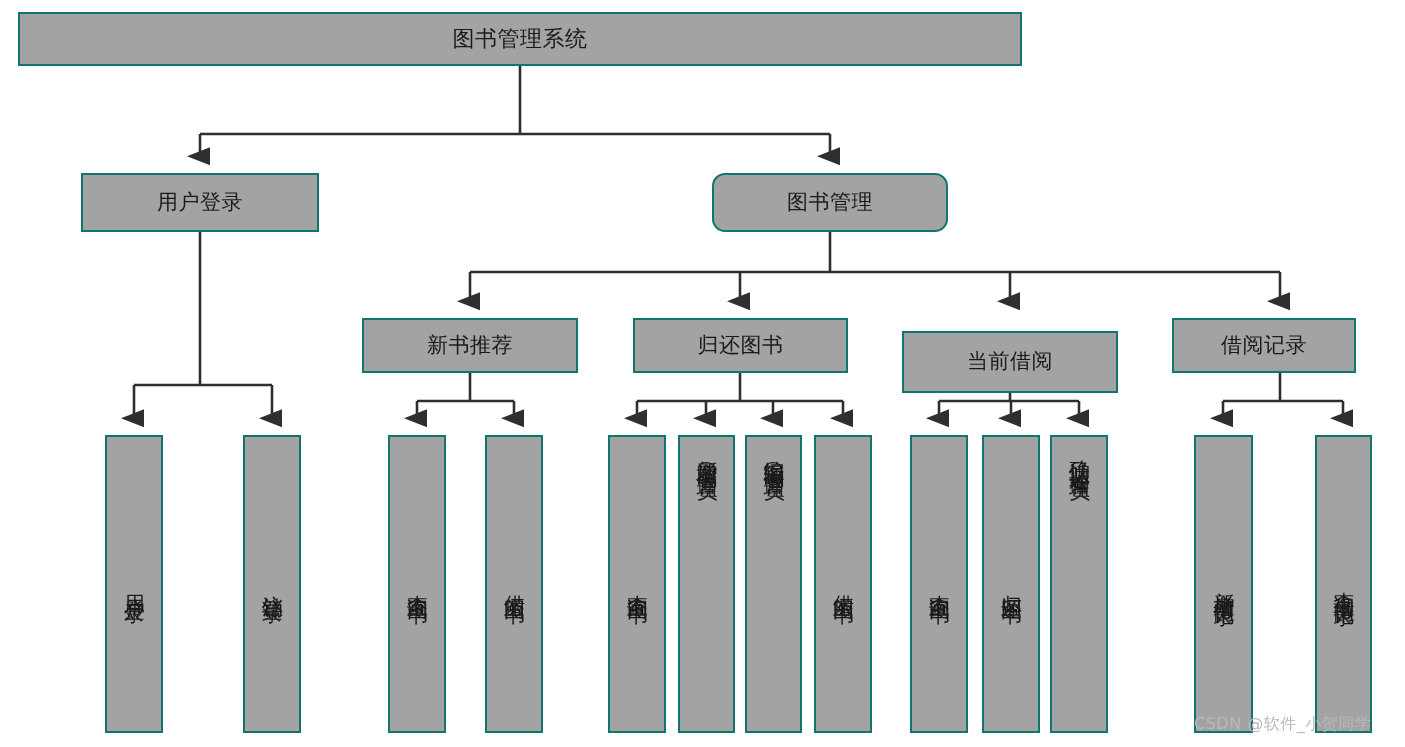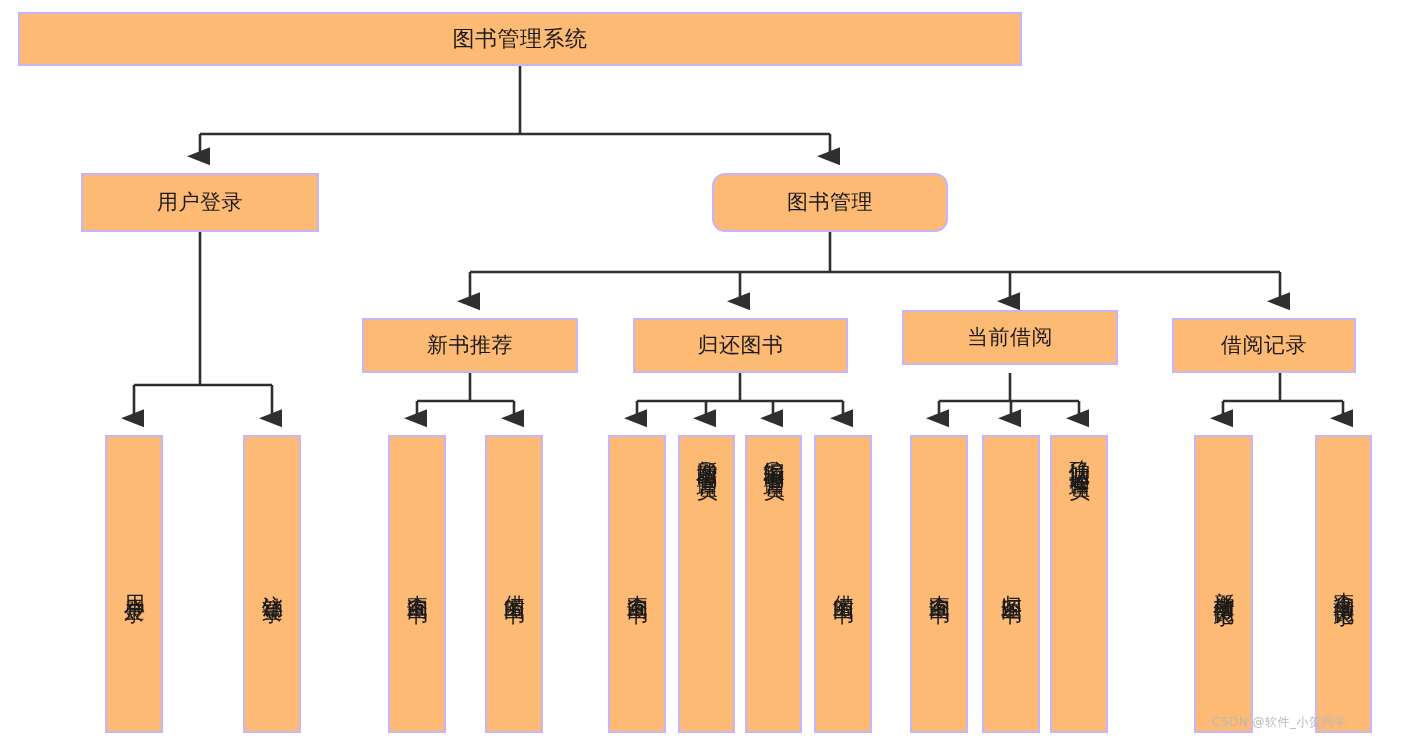--- a/index.html
+++ b/index.html
@@ -21,22 +21,22 @@
   svg.diagram-canvas {
     position: absolute;
     top: 0;
     left: 0;
     width: 1405px;
     height: 747px;
   }
   .node-box {
     position: absolute;
     box-sizing: border-box;
-    background: #fdba74;
-    border: 2px solid #c4b5fd;
+    background: #a3a3a3;
+    border: 2px solid #0f766e;
     display: flex;
     align-items: center;
     justify-content: center;
     overflow: hidden;
   }
   .node-label {
     color: #1a1a1a;
     line-height: 1.02;
     text-align: center;
     white-space: nowrap;
@@ -62,25 +62,24 @@
     letter-spacing: 3px;
     line-height: 1;
   }
   .node-box.vertical.midlead {
     align-items: center;
     padding-top: 0;
   }
   .watermark {
     position: absolute;
     color: #b9b9b9;
-    font-size: 12px;
+    font-size: 16px;
     letter-spacing: 0.5px;
     white-space: nowrap;
     user-select: none;
-    padding-left: 18px;
   }
 </style>
 </head>
 <body>
 
 <div id="diagram-root" style="width: 1405px; height: 747px; background: rgb(255, 255, 255);">
 
   <svg class="diagram-canvas" viewBox="0 0 1405 747" xmlns="http://www.w3.org/2000/svg">
     <defs>
       <marker id="arrow" markerWidth="10" markerHeight="10" refX="3.4" refY="4" orient="auto" markerUnits="strokeWidth">
@@ -142,21 +141,21 @@
       </div>
       <div class="node-box horizontal" style="left: 712px; top: 173px; width: 236px; height: 59px; border-radius: 13px;">
         <span class="node-label">图书管理</span>
       </div>
       <div class="node-box horizontal" style="left: 362px; top: 318px; width: 216px; height: 55px;">
         <span class="node-label">新书推荐</span>
       </div>
       <div class="node-box horizontal" style="left: 633px; top: 318px; width: 215px; height: 55px;">
         <span class="node-label">归还图书</span>
       </div>
-      <div class="node-box horizontal" style="left: 902px; top: 310px; width: 216px; height: 55px;">
+      <div class="node-box horizontal" style="left: 902px; top: 331px; width: 216px; height: 62px;">
         <span class="node-label">当前借阅</span>
       </div>
       <div class="node-box horizontal" style="left: 1172px; top: 318px; width: 184px; height: 55px;">
         <span class="node-label">借阅记录</span>
       </div>
       <div class="node-box vertical midlead" style="left: 105px; top: 435px; width: 58px; height: 298px;">
         <span class="node-label">用户登录</span>
       </div>
       <div class="node-box vertical midlead" style="left: 243px; top: 435px; width: 58px; height: 298px;">
         <span class="node-label">注销登录</span>

